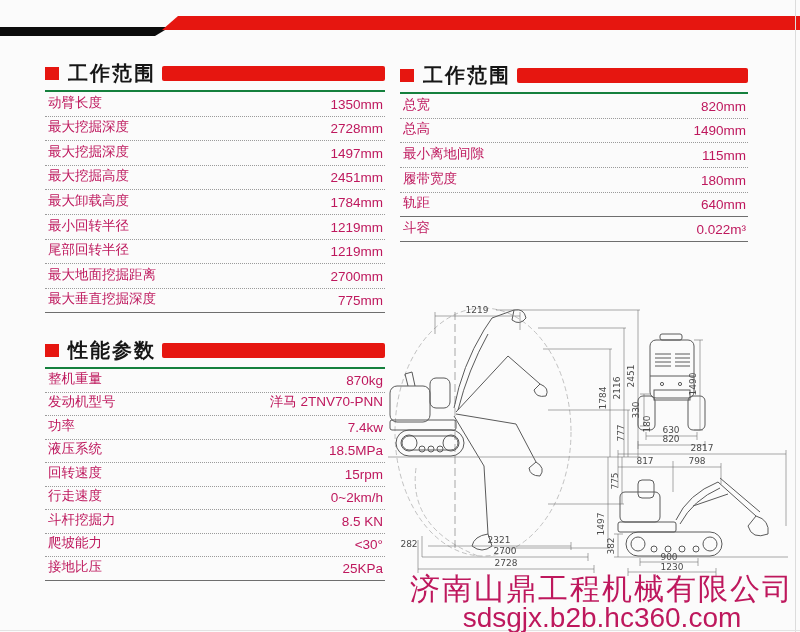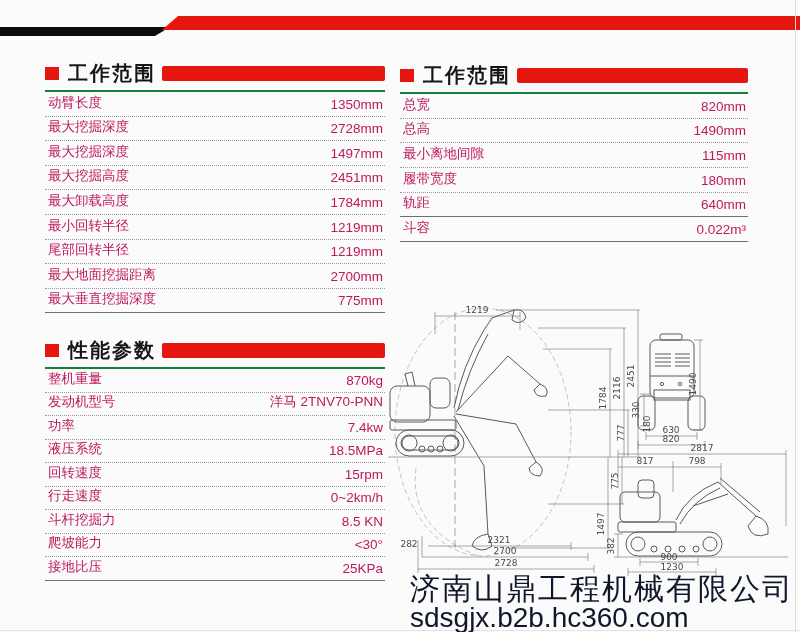--- a/index.html
+++ b/index.html
@@ -38,21 +38,21 @@
   .val{white-space:nowrap;}
 
   
   #drawings{position:absolute;left:388px;top:296px;width:410px;height:292px;}
   #drawings text{font-size:9px;fill:#4a4a4a;font-family:"DejaVu Sans",sans-serif;}
   .mach{stroke:#5a5a5a;fill:none;stroke-width:1;}
   .thin{stroke:#6f6f6f;fill:none;stroke-width:0.6;}
   .dash{stroke:#b2b2b2;fill:none;stroke-width:0.8;stroke-dasharray:5 3;}
 
   
-  .wm{position:absolute;right:6px;bottom:0;text-align:left;color:#0f172a;z-index:5;}
+  .wm{position:absolute;right:6px;bottom:0;text-align:center;color:#be185d;z-index:5;}
   .wm-company{font-size:30px;letter-spacing:2px;line-height:1.05;}
   .wm-site{font-size:28px;line-height:1.0;}
 </style>
 </head>
 <body>
 
 <div class="banner-black"></div>
 <div class="banner-red"></div>
 <div class="edge-r"></div>
 <div class="edge-b"></div>

